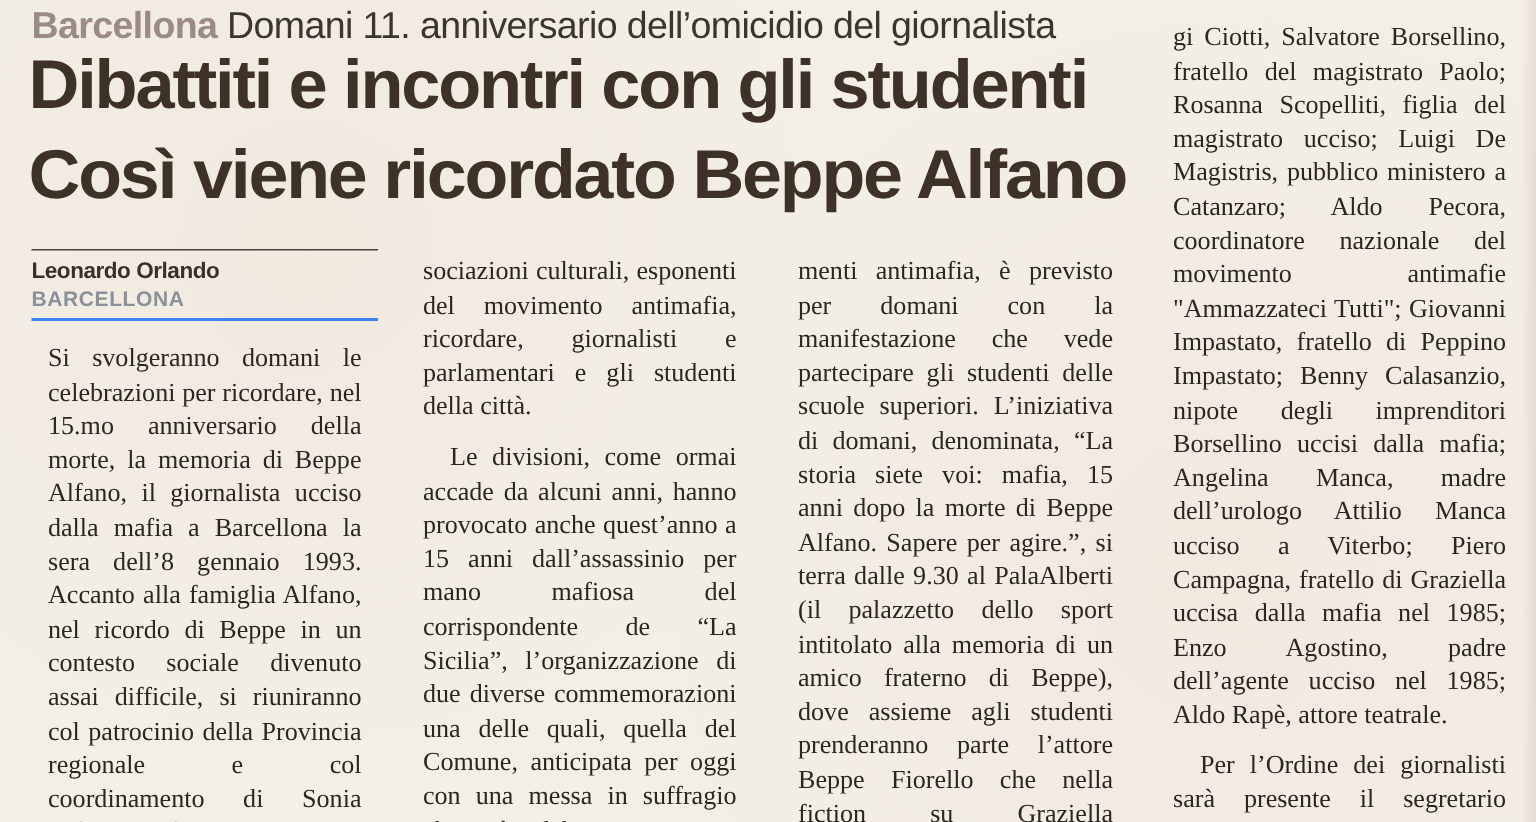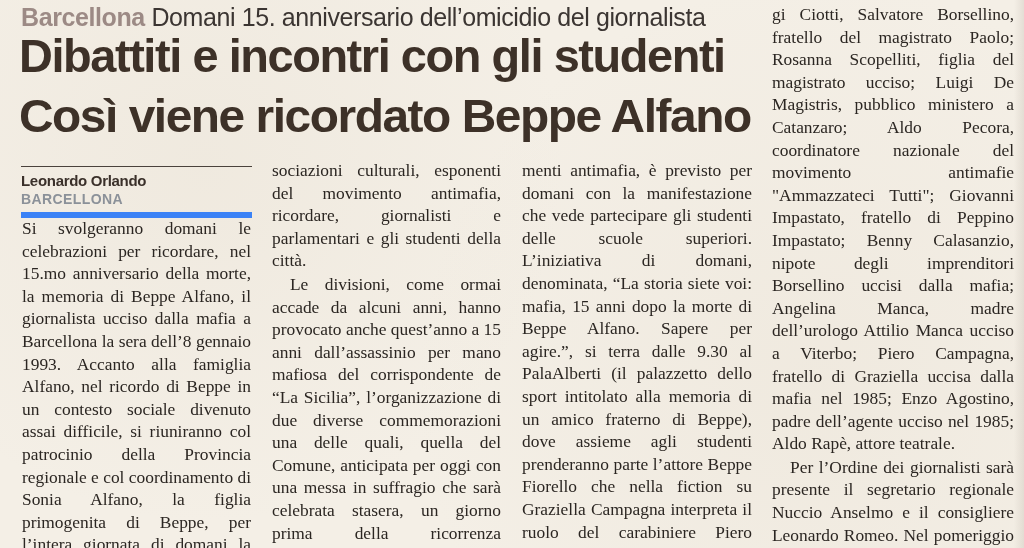--- a/index.html
+++ b/index.html
@@ -54,37 +54,37 @@
     position: absolute;
     top: 0;
     font-family: "Liberation Serif", serif;
     font-size: 17.4px;
     line-height: 22.6px;
     color: #2b2622;
     text-align: justify;
     hyphens: manual;
   }
   .col p {
-    margin: 1px;
+    margin: 11px;
   }
   .col p.indent {
     text-indent: 18px;
   }
   .col1 { left: 21px; width: 231px; top: 216px; }
   .col2 { left: 271px; width: 231px; top: 158px; }
   .col3 { left: 521px; width: 232px; top: 158px; }
   .col4 { left: 771px; width: 244px; top: 2px; }
 
   .byline-block {
     position: absolute;
     left: 21px;
     top: 166px;
     width: 231px;
     border-top: 1px solid #4a423c;
-    border-bottom: 6px solid #3b82f6;
+    border-bottom: 2px solid #3b82f6;
     padding: 5px 0 4px 0;
     font-family: "Liberation Sans", sans-serif;
   }
   .byline-author {
     font-weight: bold;
     font-size: 15px;
     line-height: 18px;
     color: #3a302a;
     letter-spacing: -0.3px;
   }
@@ -102,21 +102,21 @@
     width: 10px;
     height: 548px;
     background: linear-gradient(to right, rgba(255,255,255,0), rgba(180,170,160,0.25));
   }
 </style>
 </head>
 <body>
 
 <div class="kicker">
   <span class="place">Barcellona</span>
-  <span class="rest">Domani 15. anniversario dell’omicidio del giornalista</span>
+  <span class="rest">Domani 11. anniversario dell’omicidio del giornalista</span>
 </div>
 
 <div class="headline l1">Dibattiti e incontri con gli studenti</div>
 <div class="headline l2">Così viene ricordato Beppe Alfano</div>
 
 <div class="byline-block">
   <div class="byline-author">Leonardo Orlando</div>
   <div class="byline-place">BARCELLONA</div>
 </div>
 

